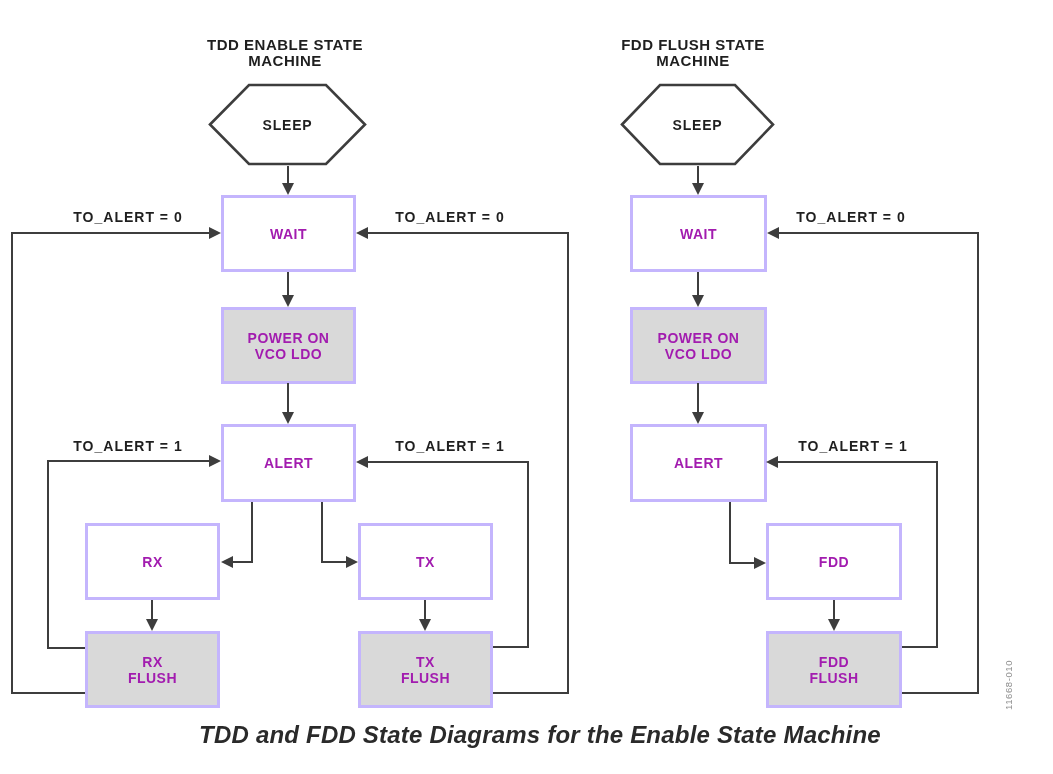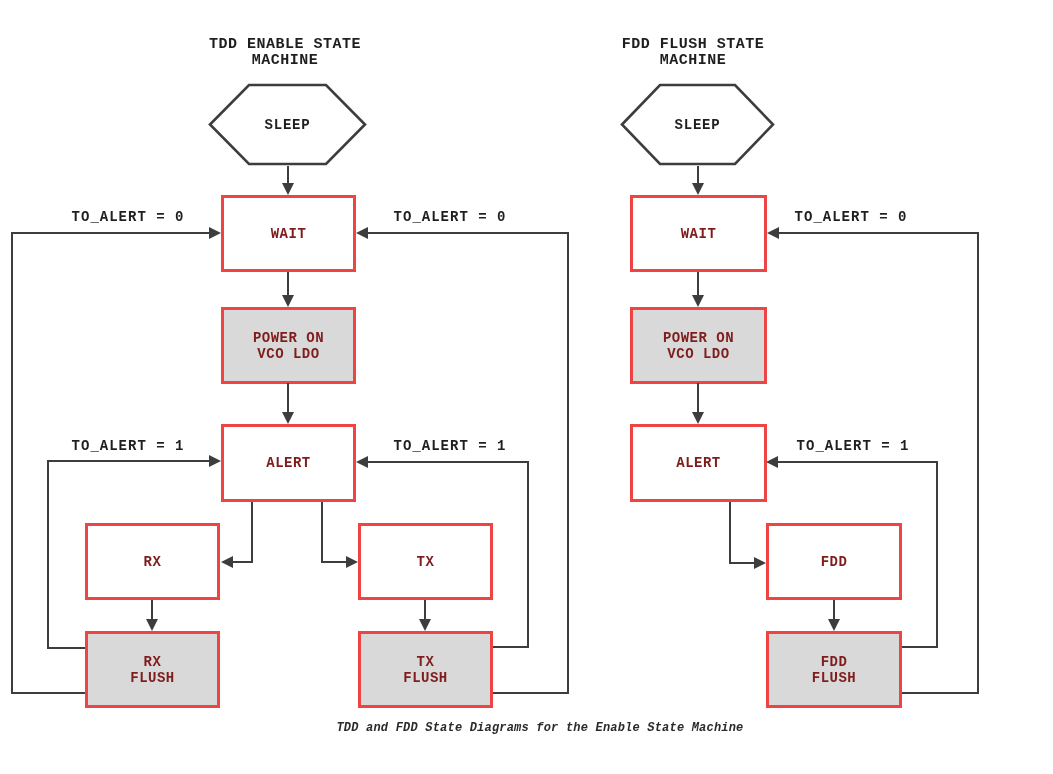--- a/index.html
+++ b/index.html
@@ -1,49 +1,49 @@
 <!DOCTYPE html>
 <html><head>
 <meta charset="utf-8">
 <style>
   html,body { margin:0; padding:0; background:#ffffff; }
   .stage {
-    position:relative; width:979px; height:774px; background:#ffffff;
-    font-family:Liberation Mono, monospace; color:#1f1f1f; overflow:hidden;
+    position:relative; width:1053px; height:774px; background:#ffffff;
+    font-family:Liberation Sans, sans-serif; color:#1f1f1f; overflow:hidden;
   }
   .dtitle {
     position:absolute; transform:translateX(-50%);
     font-size:15px; font-weight:bold; letter-spacing:0.5px; line-height:16px;
     text-align:center; white-space:pre-line; color:#1f1f1f;
   }
   .box {
-    position:absolute; box-sizing:border-box; border:3px solid #ef4444; background:#ffffff;
+    position:absolute; box-sizing:border-box; border:3px solid #c4b5fd; background:#ffffff;
     display:flex; align-items:center; justify-content:center; text-align:center;
     font-size:14px; font-weight:bold; letter-spacing:0.5px; line-height:16px;
-    white-space:pre-line; color:#7f1d1d;
+    white-space:pre-line; color:#a21caf;
   }
   .box.shaded { background:#d9d9d9; }
   .hex { position:absolute; display:flex; align-items:center; justify-content:center; }
   .hex svg { position:absolute; inset:0; }
   .hex span {
     position:relative; font-size:14px; font-weight:bold; letter-spacing:0.8px; color:#1f1f1f;
   }
   .hl { position:absolute; height:2px; background:#3d3d3d; }
   .vl { position:absolute; width:2px;  background:#3d3d3d; }
   .ar { position:absolute; width:0; height:0; }
   .ar.d { border-left:6px solid transparent; border-right:6px solid transparent; border-top:12px solid #3d3d3d; }
   .ar.r { border-top:6px solid transparent; border-bottom:6px solid transparent; border-left:12px solid #3d3d3d; }
   .ar.l { border-top:6px solid transparent; border-bottom:6px solid transparent; border-right:12px solid #3d3d3d; }
   .lbl {
     position:absolute; transform:translateX(-50%); white-space:nowrap;
     font-size:14px; font-weight:bold; letter-spacing:1px; color:#1f1f1f;
   }
   .caption {
     position:absolute; left:540px; top:721px; transform:translateX(-50%);
-    font-size:12px; font-style:italic; font-weight:bold; letter-spacing:0.2px;
+    font-size:24px; font-style:italic; font-weight:bold; letter-spacing:0.2px;
     white-space:nowrap; color:#2a2a2a;
   }
   .fignum {
     position:absolute; left:1003px; top:710px; transform-origin:0 0; transform:rotate(-90deg);
     font-size:9.5px; letter-spacing:0.6px; color:#8c8c8c; white-space:nowrap;
   }
 </style>
 </head>
 <body>
 

